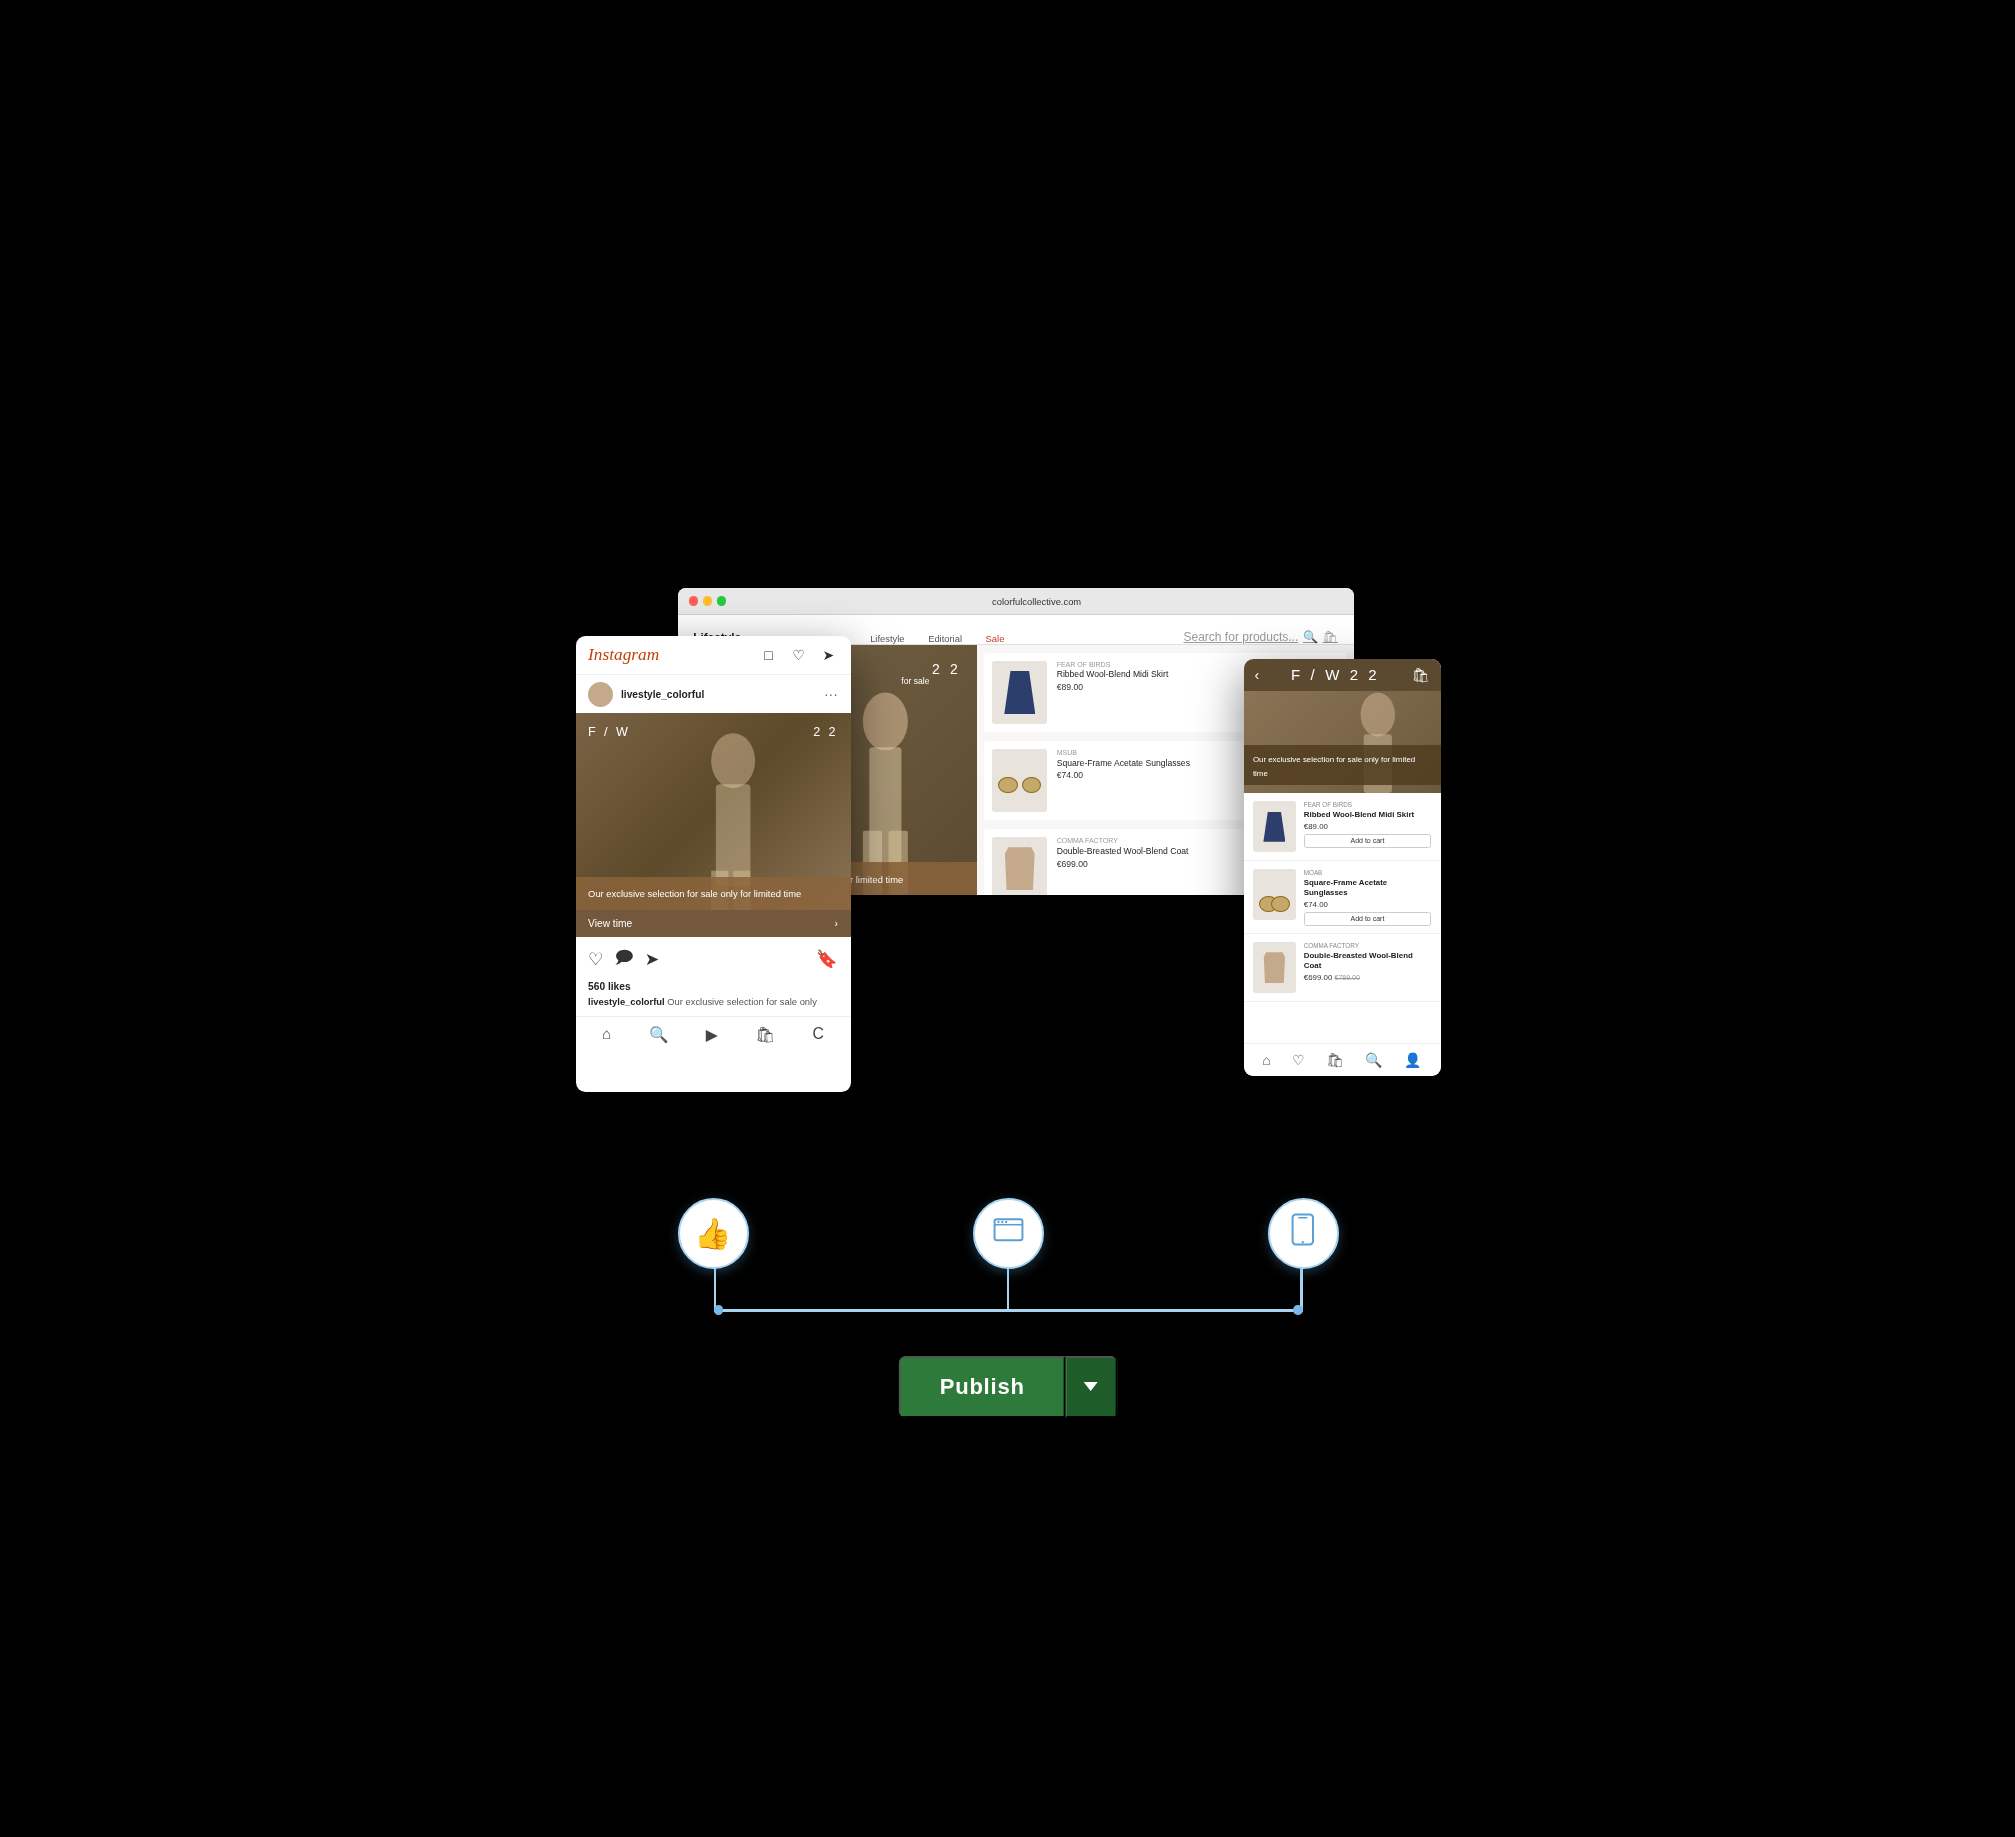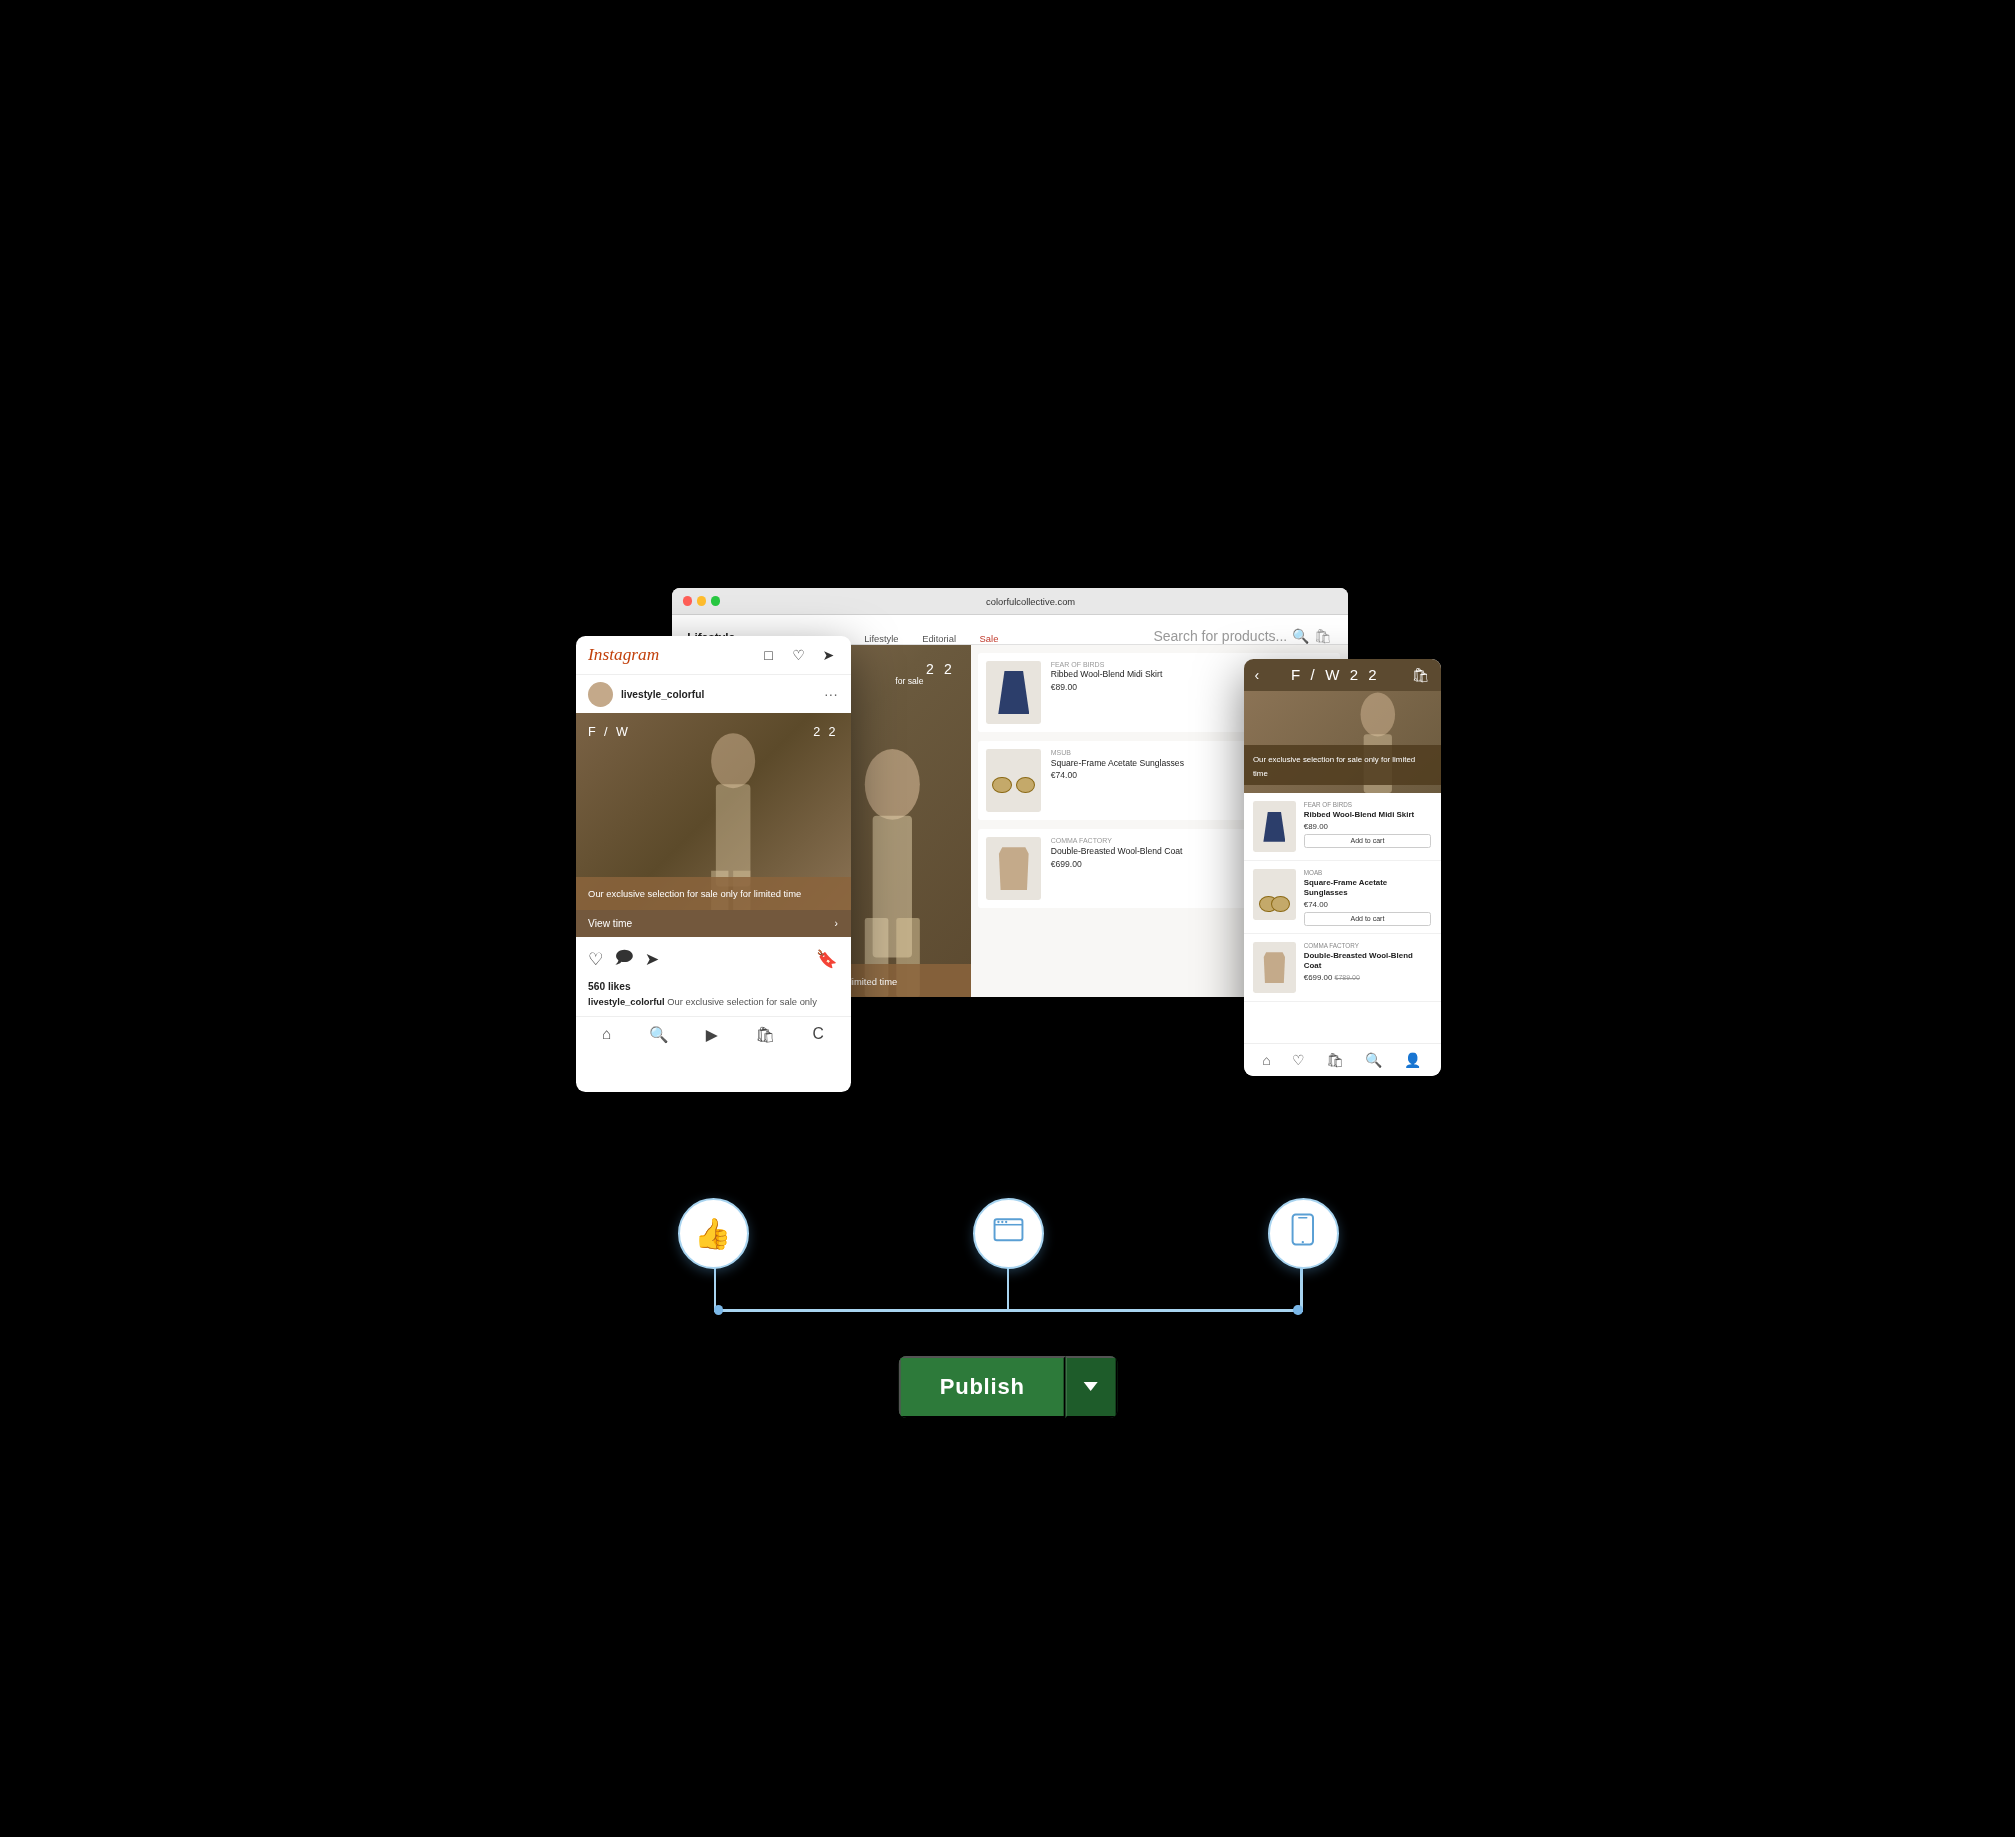--- a/index.html
+++ b/index.html
@@ -18,23 +18,23 @@
     .scene {
       position: relative;
       width: 865px;
       height: 708px;
     }
 
     
     .browser-window {
       position: absolute;
       top: 23.6px;
-      left: 96px;
+      left: 102px;
       width: 676px;
-      height: 409px;
+      height: 307px;
       background: #f5f5f5;
       border-radius: 7.9px;
       box-shadow: 0 15.7px 47px rgba(0,0,0,0.5);
       overflow: hidden;
       z-index: 1;
     }
 
     .browser-titlebar {
       background: #e8e8e8;
       height: 27px;
@@ -84,25 +84,26 @@
       color: #555;
     }
 
     .browser-nav .nav-sale {
       font-size: 9.4px;
       color: #c0392b;
     }
 
     .browser-nav .search-area {
       margin-left: auto;
-      font-size: 14px;
+      font-size: 12px;
       color: #999;
       display: flex;
       align-items: center;
       gap: 4.7px;
+      text-decoration: underline;
     }
 
     .browser-content {
       display: flex;
       height: calc(100% - 57px);
     }
 
     .browser-main-image {
       width: 299px;
       height: 100%;

